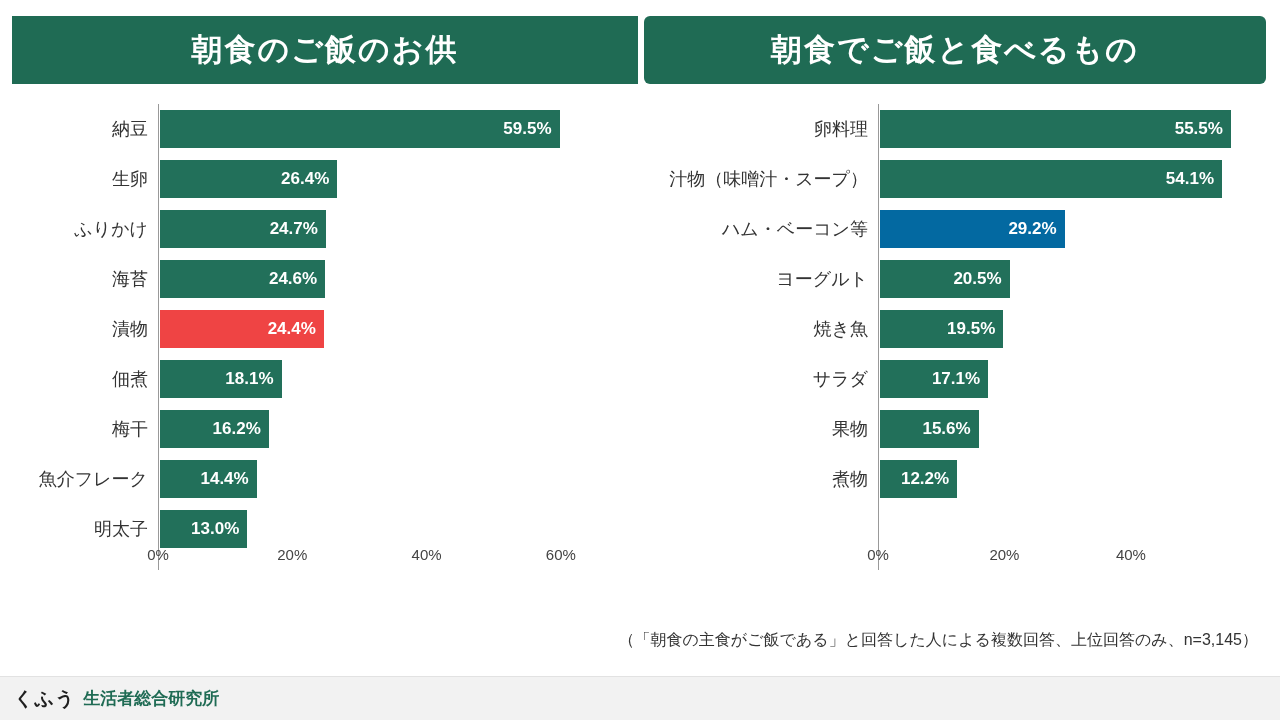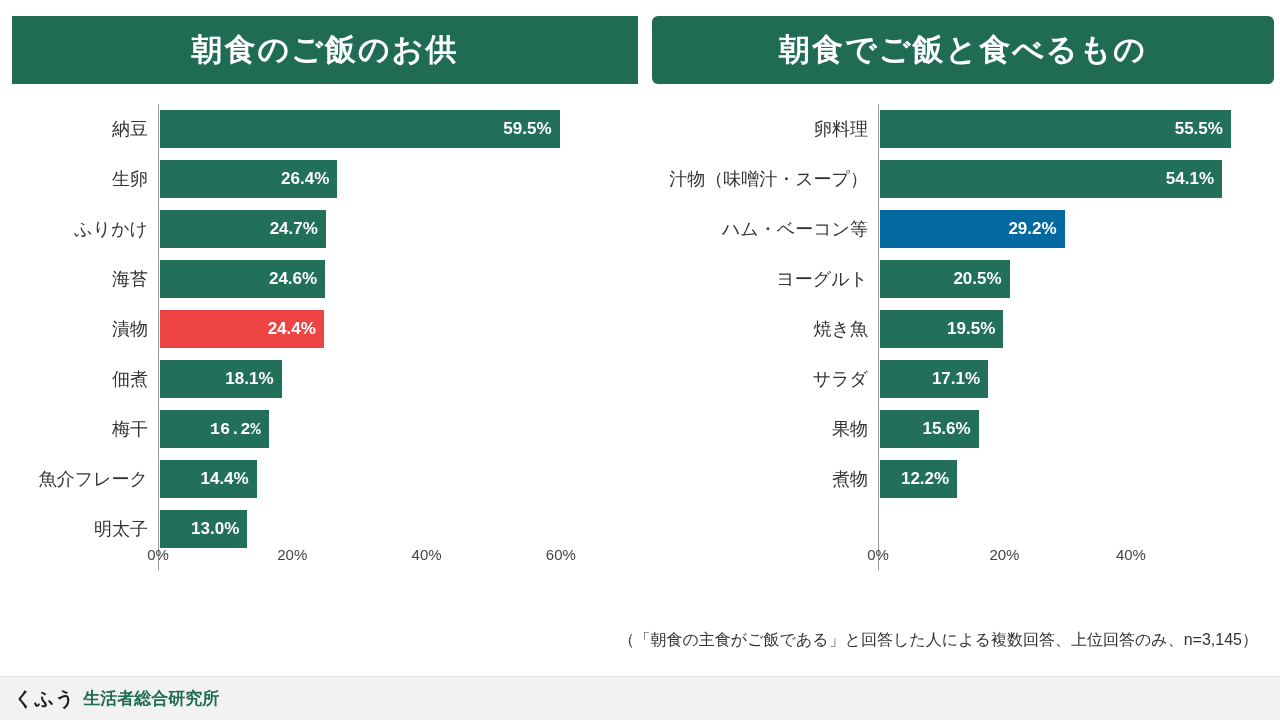--- a/index.html
+++ b/index.html
@@ -24,21 +24,21 @@
   }
 
   
   .headers {
     position: absolute;
     top: 16px;
     left: 12px;
     width: 1256px;
     height: 68px;
     display: flex;
-    gap: 14px;
+    gap: 6px;
   }
   .banner {
     background: #1f6b54;
     color: #ffffff;
     flex: 1 1 0;
     display: flex;
     align-items: center;
     justify-content: center;
     font-size: 31px;
     font-weight: bold;
@@ -235,21 +235,21 @@
               <div class="cat-label">佃煮</div>
               <div class="bar-area">
                 <div class="bar" style="background: rgb(34, 112, 90); width: 121.529px;">
                   <span>18.1%</span>
                 </div>
               </div>
             </div>
             <div class="row">
               <div class="cat-label">梅干</div>
               <div class="bar-area">
-                <div class="bar" style="background: rgb(34, 112, 90); width: 108.771px; font-family: Liberation Mono, monospace;">
+                <div class="bar" style="background: rgb(34, 112, 90); width: 108.771px;">
                   <span>16.2%</span>
                 </div>
               </div>
             </div>
             <div class="row">
               <div class="cat-label">魚介フレーク</div>
               <div class="bar-area">
                 <div class="bar" style="background: rgb(34, 112, 90); width: 96.6857px;">
                   <span>14.4%</span>
                 </div>

